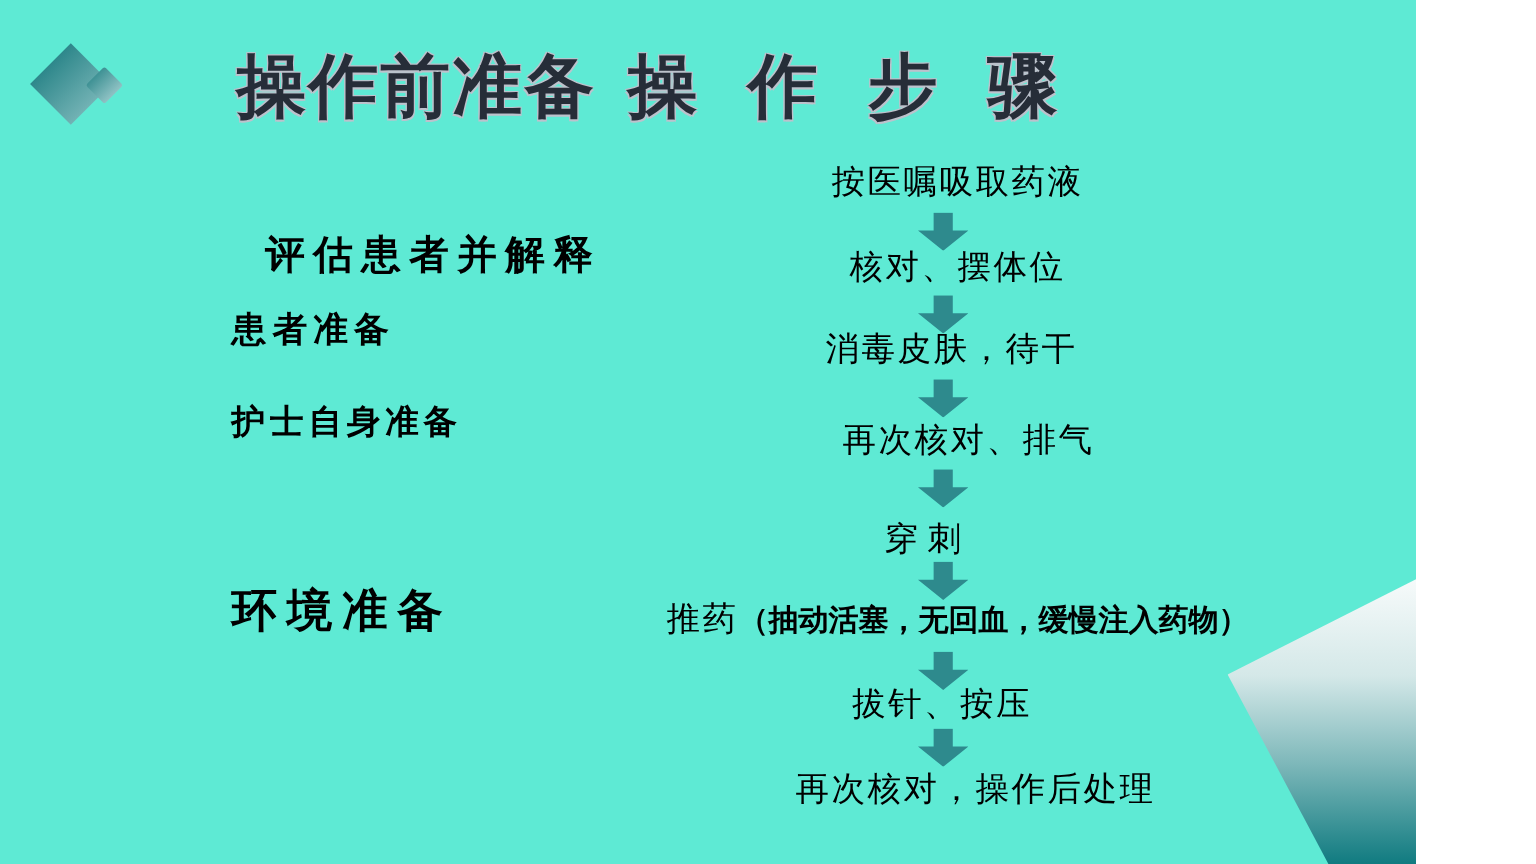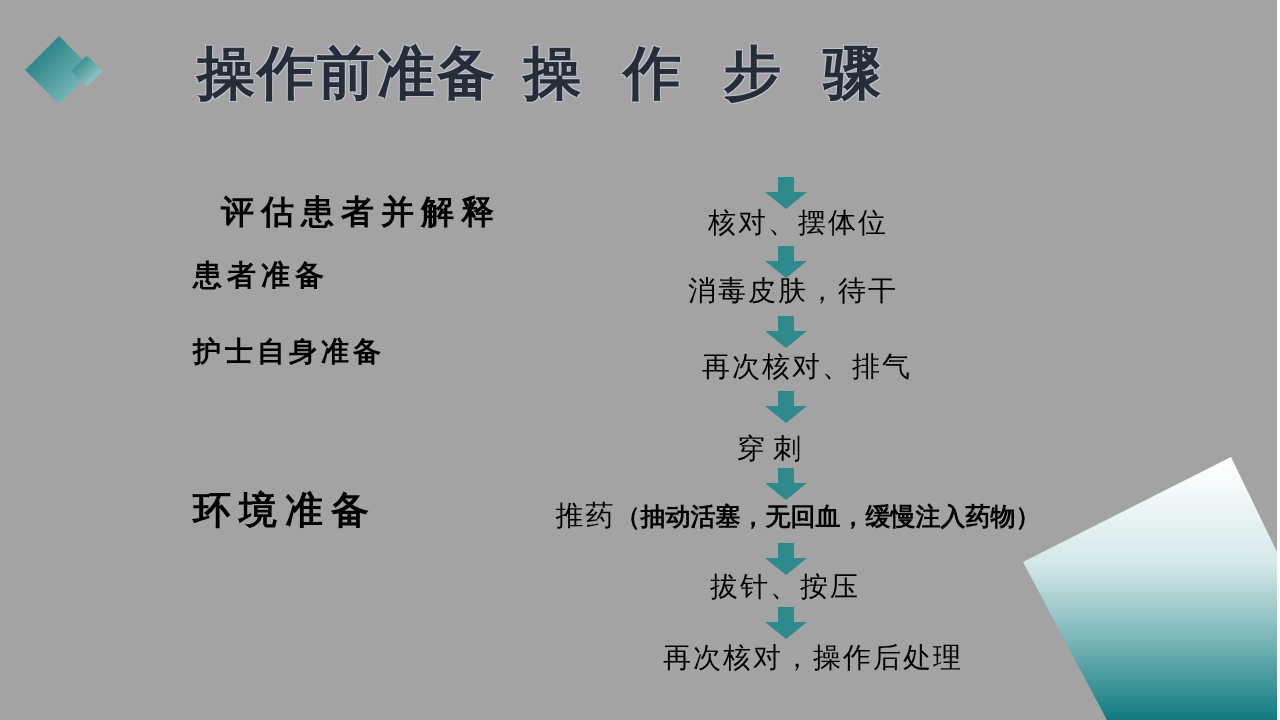--- a/index.html
+++ b/index.html
@@ -1,20 +1,20 @@
 <!DOCTYPE html>
 <html><head>
 <meta charset="utf-8">
 <style>
   html, body { margin: 0; padding: 0; }
   .slide {
     position: relative;
-    width: 1277px;
+    width: 1180px;
     height: 720px;
-    background: #a3a3a3;
+    background: #5eead4;
     overflow: hidden;
     font-family: "Liberation Sans", sans-serif;
   }
 
   
   .diamond-large {
     position: absolute;
     left: 35px; top: 46px;
     width: 48px; height: 48px;
     transform: rotate(45deg);
@@ -122,20 +122,21 @@
     <span class="title-left">操作前准备</span>
     <span class="title-right">操作步骤</span>
   </div>
 
   <div class="prep-item prep-0">评估患者并解释</div>
   <div class="prep-item prep-1">患者准备</div>
   <div class="prep-item prep-2">护士自身准备</div>
   <div class="prep-item prep-4">环境准备</div>
 
   <div class="flow">
+    <div class="flow-step step-0">按医嘱吸取药液</div>
     <div class="arrow-down arr-0"></div>
 
     <div class="flow-step step-1">核对、摆体位</div>
     <div class="arrow-down arr-1"></div>
 
     <div class="flow-step step-2">消毒皮肤，待干</div>
     <div class="arrow-down arr-2"></div>
 
     <div class="flow-step step-3">再次核对、排气</div>
     <div class="arrow-down arr-3"></div>

